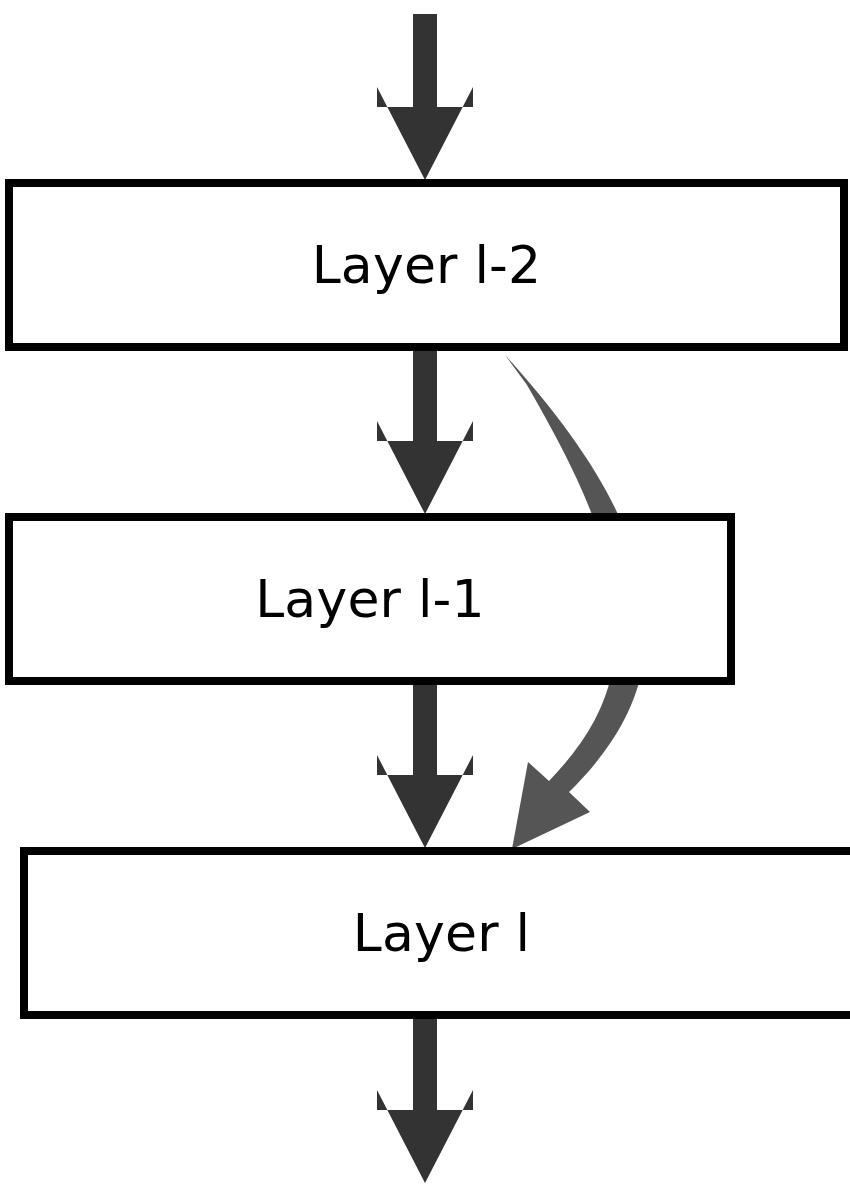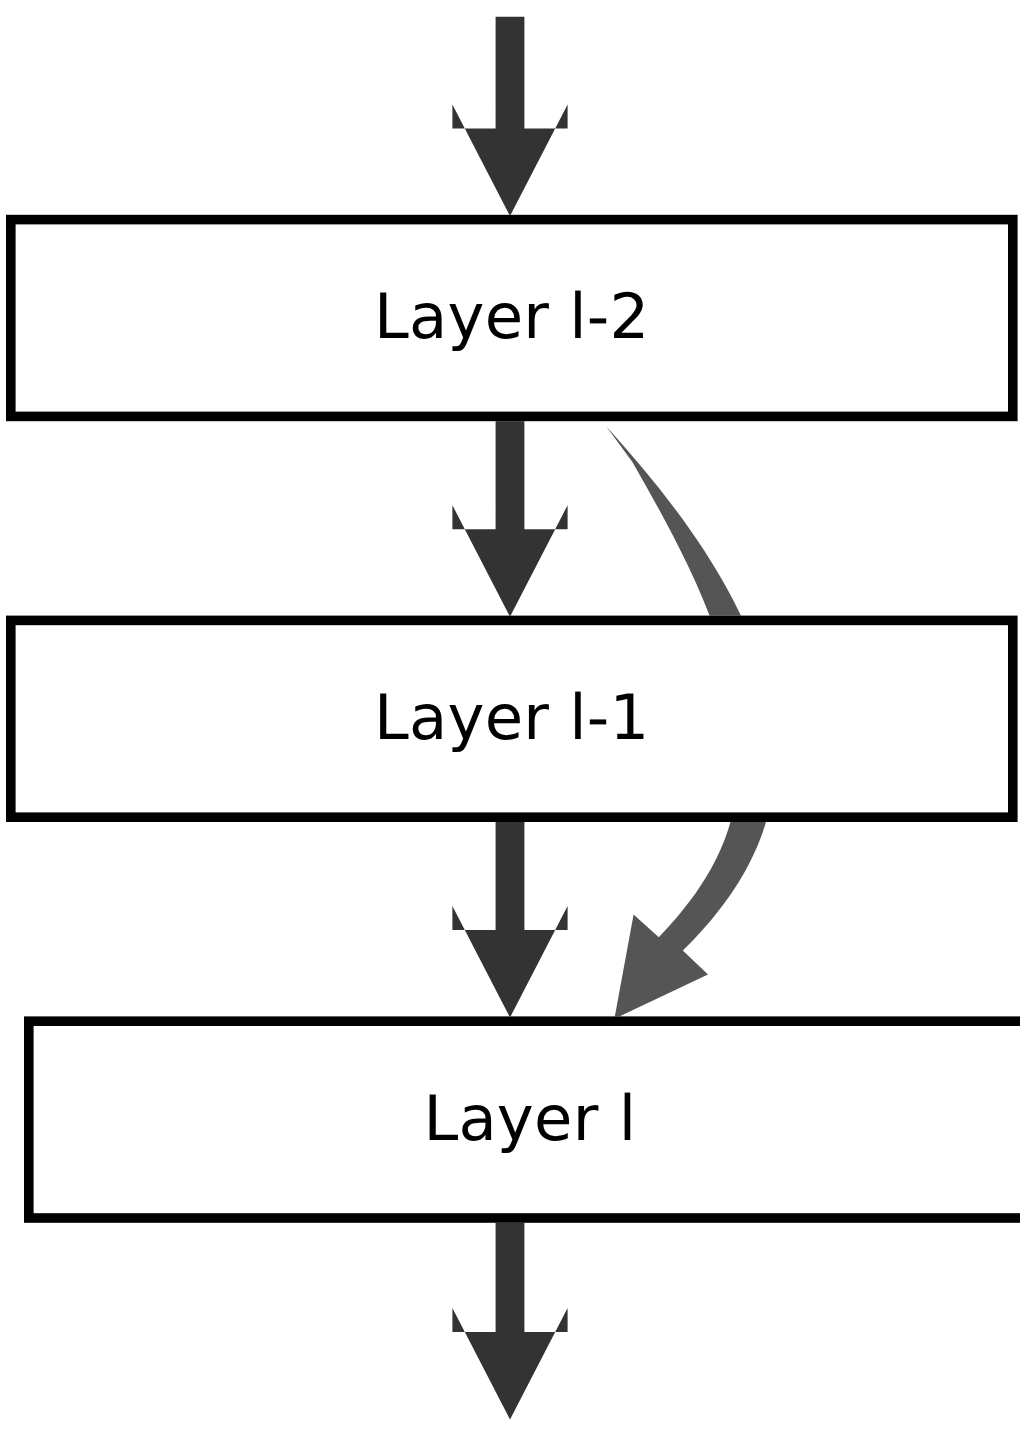--- a/index.html
+++ b/index.html
@@ -43,21 +43,21 @@
     font-family: "DejaVu Sans", "Liberation Sans", sans-serif;
     font-size: 52px;
     font-weight: 400;
     color: #000000;
     line-height: 1;
     letter-spacing: 0.2px;
     white-space: nowrap;
     user-select: none;
   }
   #box-layer-l-2 { left: 5px;  top: 179px; width: 843px; height: 172px; }
-  #box-layer-l-1 { left: 5px;  top: 513px; width: 843px; height: 172px; }
+  #box-layer-l-1 { left: 5px;  top: 513px; width: 730px; height: 172px; }
   #box-layer-l   { left: 20px;  top: 847px; width: 843px; height: 172px; }
   .arrow-layer { z-index: 1; }
   .skip-layer   { z-index: 2; }
 </style>
 </head>
 <body>
 
 <div id="diagram-root">
 
   <svg id="diagram-svg" viewBox="0 0 850 1200" xmlns="http://www.w3.org/2000/svg">

